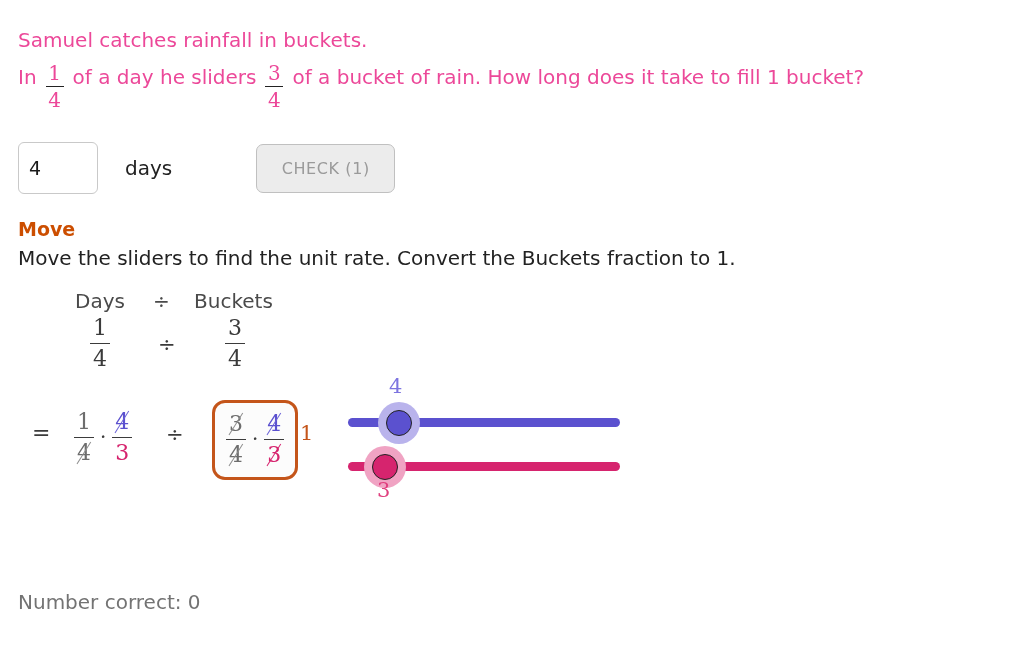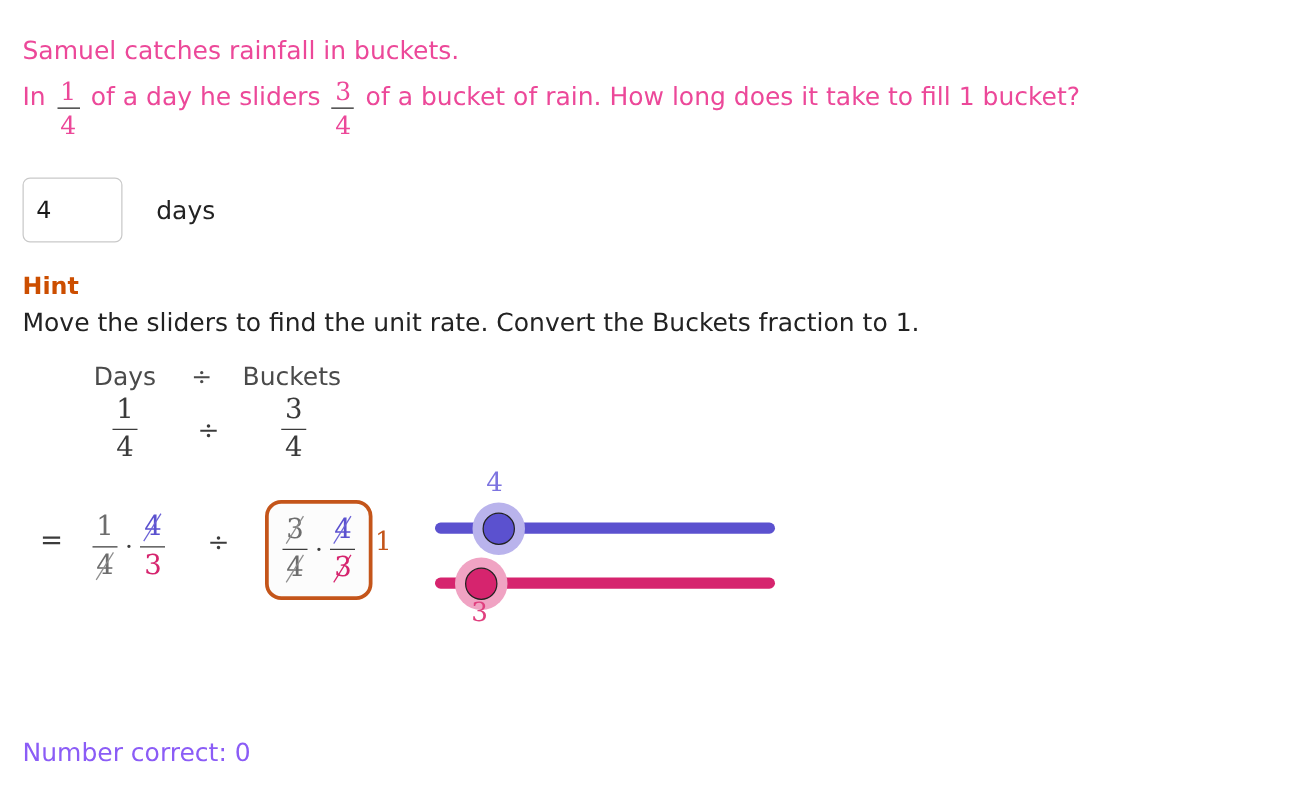--- a/index.html
+++ b/index.html
@@ -320,21 +320,21 @@
   }
   #value-days    { left: 41px; top: 8px;   color: #7d74e0; }
   #value-buckets { left: 29px; top: 112px; color: #e0407f; }
 
   
   #score {
     position: absolute;
     left: 18px;
     top: 590px;
     font-size: 20px;
-    color: #8b5cf6;
+    color: #737373;
   }
 </style>
 </head>
 <body>
 
 <div id="problem">
   <div id="problem-line1">Samuel catches rainfall in buckets.</div>
   <div id="problem-line2">
     <span class="txt">In</span>
     <span class="ifrac">
@@ -348,23 +348,24 @@
       <span class="bar"></span>
       <span class="den">4</span>
     </span>
     <span class="txt">of a bucket of rain. How long does it take to fill 1 bucket?</span>
   </div>
 </div>
 
 <div id="answer-row">
   <input id="answer-input" type="text" value="4" style="">
   <span id="answer-units">days</span>
+  <button id="check-button">CHECK (1)</button>
 </div>
 
-<div id="hint-title">Hint</div>
+<div id="hint-title">Move</div>
 <div id="hint-text">Move the sliders to find the unit rate. Convert the Buckets fraction to 1.</div>
 
 <div id="work-area">
 
   <div class="col-label" id="label-days">Days</div>
   <div class="col-label" id="label-div-top">÷</div>
   <div class="col-label" id="label-buckets">Buckets</div>
 
   <div id="row-top-fracs">
     <span class="frac" id="frac-days-top">

